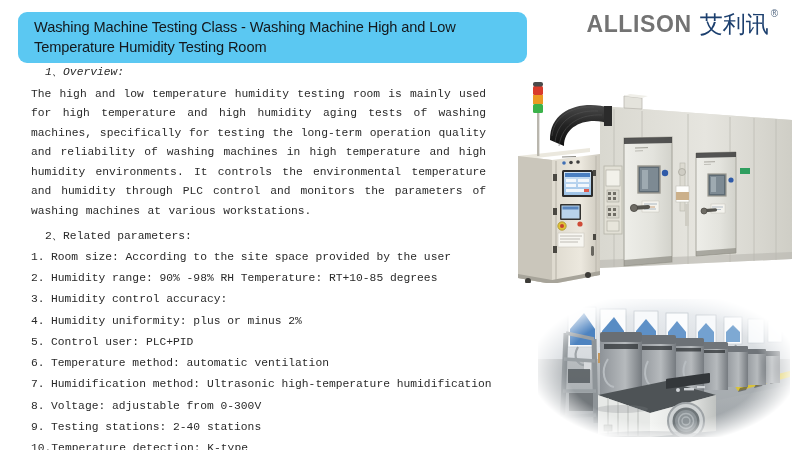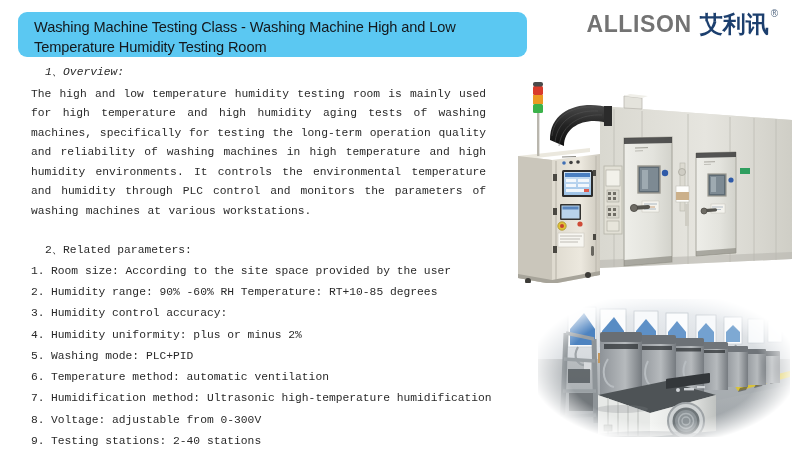--- a/index.html
+++ b/index.html
@@ -14,21 +14,21 @@
     overflow: hidden;
     font-family: "Liberation Serif", "DejaVu Serif", serif;
   }
 
   
   .title-banner {
     position: absolute;
     left: 18px;
     top: 12px;
     width: 509px;
-    height: 45px;
+    height: 51px;
     background: #5bc8f2;
     border-radius: 9px;
     box-sizing: border-box;
     padding: 5px 14px 0 16px;
   }
   .title-text {
     font-family: "Liberation Sans", sans-serif;
     font-size: 14.6px;
     line-height: 20px;
     color: #14181c;
@@ -47,21 +47,21 @@
   .logo-word {
     font-family: "Liberation Sans", sans-serif;
     font-weight: bold;
     font-size: 23px;
     letter-spacing: 0.6px;
     color: #737373;
     line-height: 26px;
   }
   .logo-cn {
     font-family: "DejaVu Sans", sans-serif;
-    font-weight: bold;
+    font-weight: normal;
     font-size: 23px;
     color: #1c3f6e;
     line-height: 26px;
     margin-left: 8px;
     letter-spacing: 0px;
   }
   .logo-reg {
     font-family: "Liberation Sans", sans-serif;
     font-size: 10px;
     color: #566b84;
@@ -88,21 +88,21 @@
     font-style: italic;
   }
   .para {
     margin: 0;
     line-height: 19.6px;
     text-align: justify;
     text-justify: inter-word;
     word-spacing: 0.6px;
   }
   .sec-head-2 {
-    margin: 18px 0 0 0;
+    margin: 4px 0 0 0;
     padding-left: 14px;
     line-height: 21px;
     white-space: nowrap;
   }
   .param-list {
     list-style: none;
     margin: 0;
     padding: 0;
   }
   .param-list li {
@@ -156,33 +156,33 @@
   <p class="sec-head">1、Overview:</p>
   <p class="para">The high and low temperature humidity testing room is mainly used for high temperature and high humidity aging tests of washing machines, specifically for testing the long-term operation quality and reliability of washing machines in high temperature and high humidity environments. It controls the environmental temperature and humidity through PLC control and monitors the parameters of washing machines at various workstations.</p>
   <p class="sec-head-2">2、Related parameters:</p>
   <ul class="param-list">
     <li>
         <span class="param-num">1.</span>
         <span>Room size: According to the site space provided by the user</span>
       </li>
     <li>
         <span class="param-num">2.</span>
-        <span>Humidity range: 90% -60% RH Temperature: RT+10-85 degrees</span>
+        <span>Humidity range: 90% -98% RH Temperature: RT+10-85 degrees</span>
       </li>
     <li>
         <span class="param-num">3.</span>
         <span>Humidity control accuracy:</span>
       </li>
     <li>
         <span class="param-num">4.</span>
         <span>Humidity uniformity: plus or minus 2%</span>
       </li>
     <li>
         <span class="param-num">5.</span>
-        <span>Washing mode: PLC+PID</span>
+        <span>Control user: PLC+PID</span>
       </li>
     <li>
         <span class="param-num">6.</span>
         <span>Temperature method: automatic ventilation</span>
       </li>
     <li>
         <span class="param-num">7.</span>
         <span>Humidification method: Ultrasonic high-temperature humidification</span>
       </li>
     <li>

